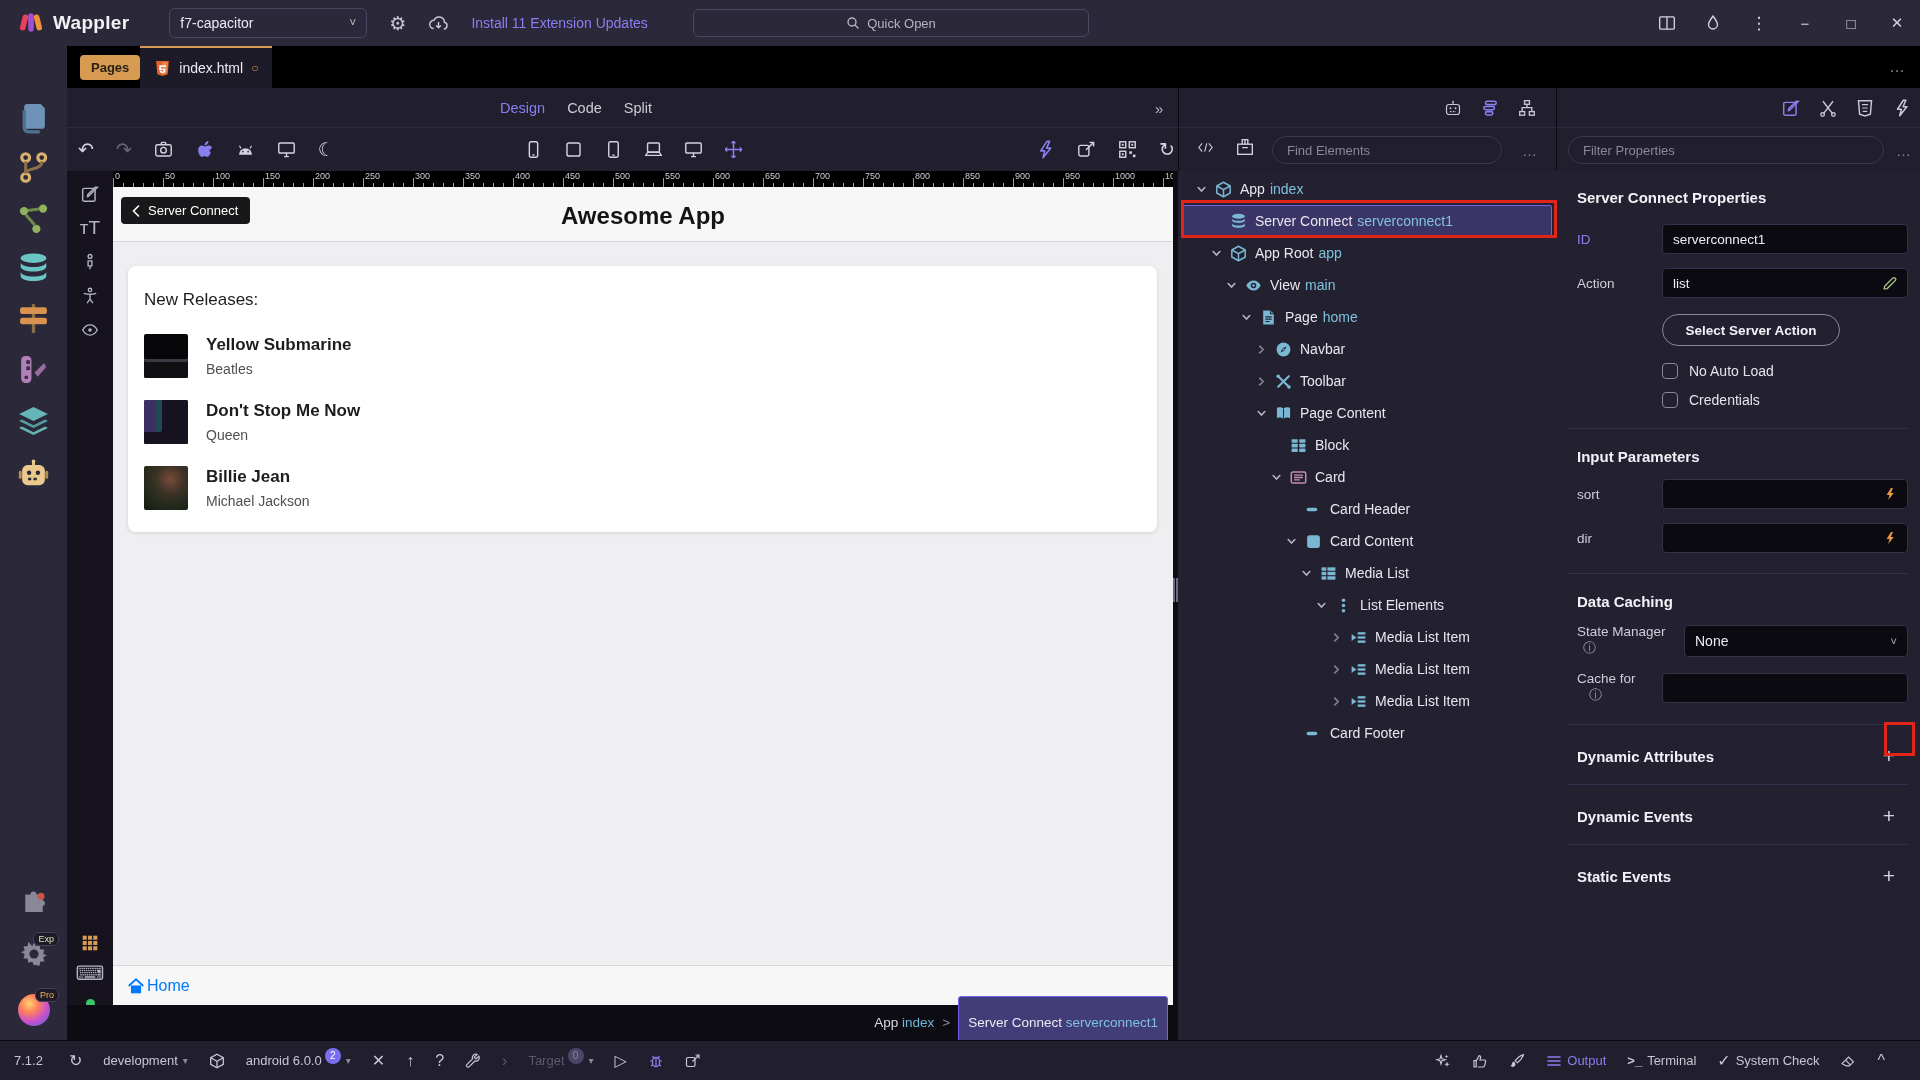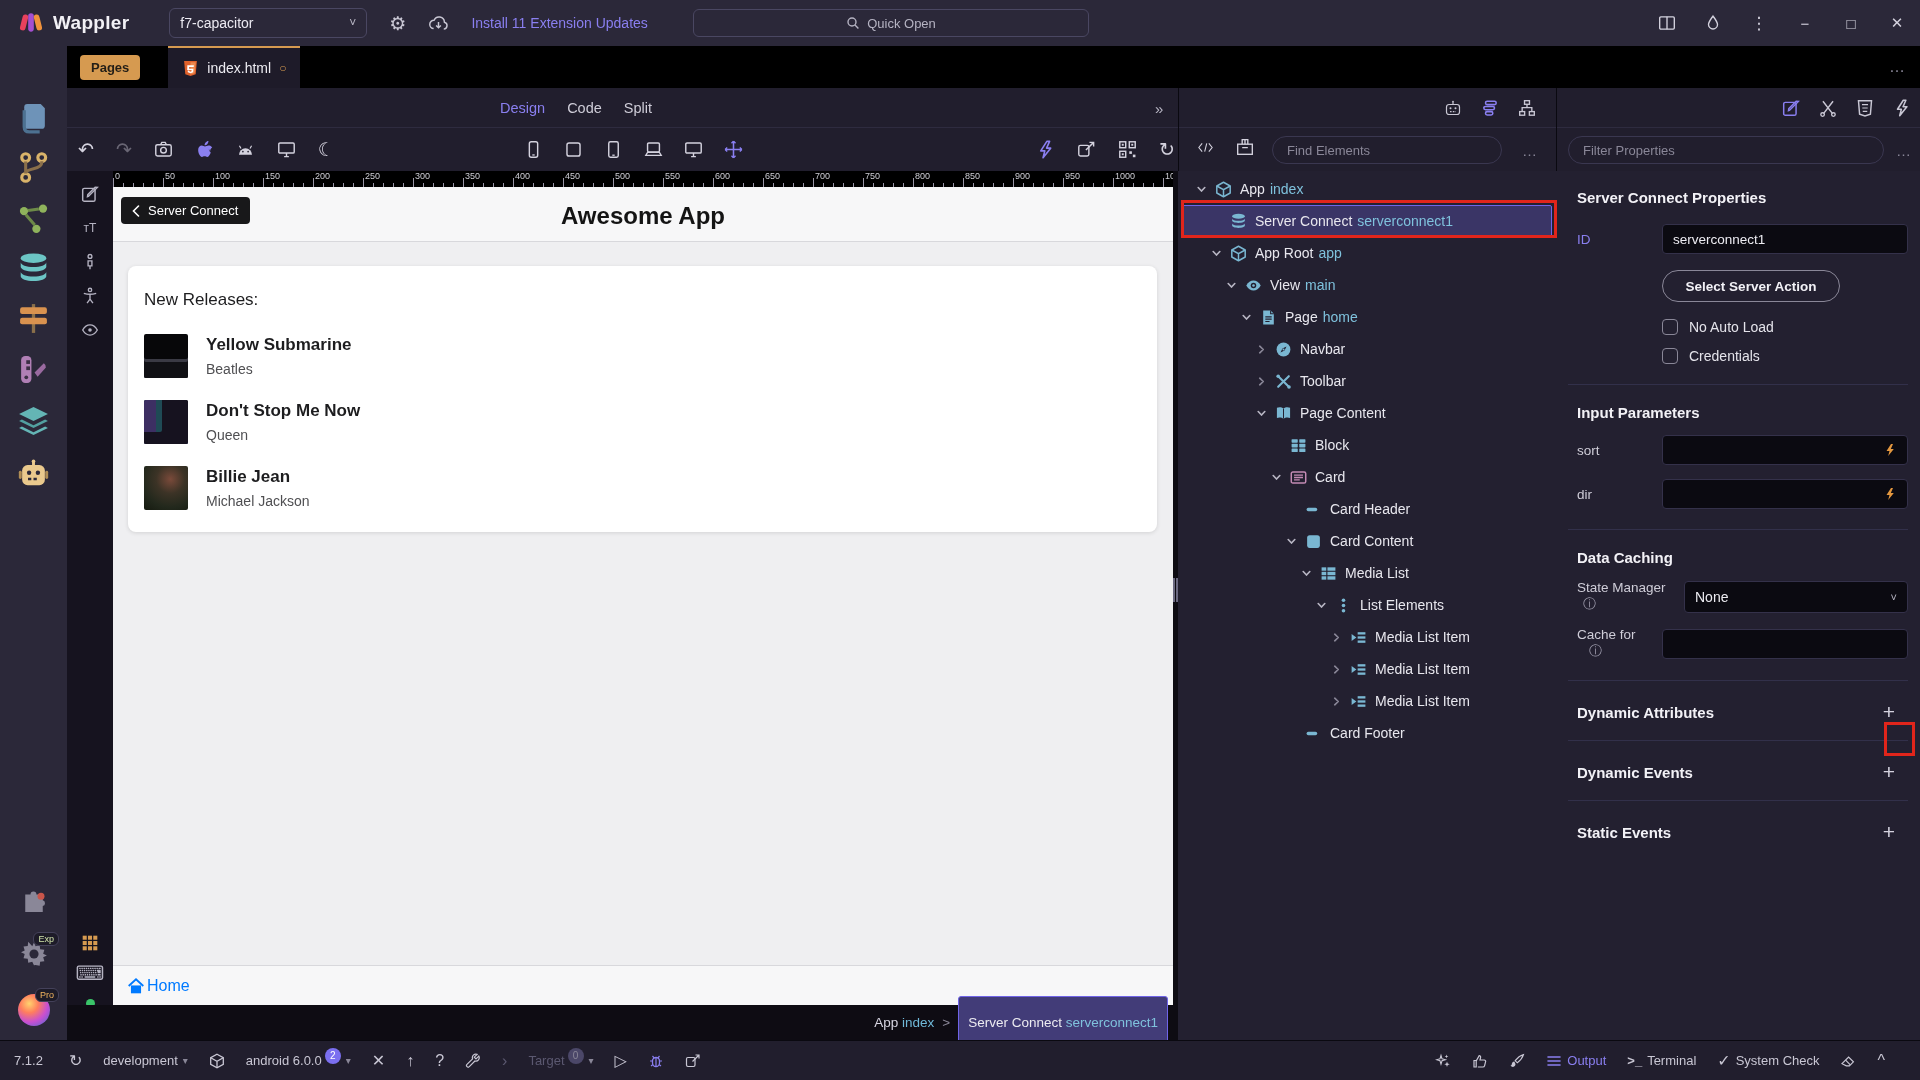--- a/index.html
+++ b/index.html
@@ -25,21 +25,21 @@
   
   .sidebar { left:0; top:46px; width:67px; height:994px; background:#2b2839; }
   .side-item { position:absolute; left:0; width:67px; height:48px; display:flex; align-items:center; justify-content:center; font-size:33px; cursor:pointer; }
   .side-badge { position:absolute; right:8px; top:2px; background:#1d1b28; color:#cfe3a8; font-size:9px; padding:1px 4px; border-radius:6px; border:1px solid #44415a; }
   .side-badge.pro { color:#f0b35e; }
   .sphere { width:32px; height:32px; border-radius:50%; background:radial-gradient(circle at 35% 30%, #ffd36e 0%, #ff7e5d 30%, #c94fd0 60%, #3b6fd4 100%); }
 
   
   .tabstrip { left:67px; top:46px; width:1853px; height:42px; background:#000; display:flex; align-items:center; }
   .pages-pill { margin-left:13px; background:#d69a50; color:#241f17; font-weight:bold; font-size:13px; padding:5px 11px; border-radius:4px; cursor:pointer; }
-  .file-tab { margin-left:28px; height:42px; background:#1e1b29; border-top:2px solid #d69a50; display:flex; align-items:center; gap:8px; padding:0 14px; cursor:pointer; }
+  .file-tab { margin-left:0; height:42px; background:#1e1b29; border-top:2px solid #d69a50; display:flex; align-items:center; gap:8px; padding:0 14px; cursor:pointer; }
   .file-tab .fname { color:#ecebf1; font-size:14px; }
   .dot-unsaved { color:#d69a50; font-size:12px; font-weight:bold; }
   .tab-more { position:absolute; right:14px; color:#8a8798; font-size:16px; letter-spacing:1px; cursor:pointer; }
 
   
   .hdr-row1 { left:67px; top:88px; width:1853px; height:40px; background:#211e2d; border-bottom:1px solid #2e2b3f; }
   .hdr-row2 { left:67px; top:128px; width:1853px; height:43px; background:#211e2d; }
   .vsep { position:absolute; top:88px; width:1px; height:83px; background:#0a0910; }
   .view-modes { position:absolute; left:500px; top:88px; width:260px; height:40px; display:flex; align-items:center; gap:22px; font-size:14.5px; }
   .vm { color:#cfcdd8; cursor:pointer; }
@@ -509,21 +509,21 @@
 
   <div class="abs canvas-left-col">
     <span class="clc-icon purple" style="top:6px">
       <span class="ic">
           <svg viewBox="0 0 16 16">
             <rect x="1.5" y="3" width="11" height="11.5" rx="1.5" fill="none" stroke="currentColor" stroke-width="1.3"></rect>
             <path d="M6.5 10.2 14.6 2.1l-2-.1L6 8.6l-.3 1.9Z" fill="none" stroke="currentColor" stroke-width="1.2"></path>
           </svg>
         </span>
     </span>
-    <span class="clc-icon" style="top:40px; font-size:12px">тT</span>
+    <span class="clc-icon" style="top:40px; font-size:19px">тT</span>
     <span class="clc-icon" style="top:74px">
       <span class="ic">
           <svg viewBox="0 0 16 16">
             <circle cx="8" cy="3" r="1.7" fill="none" stroke="currentColor" stroke-width="1.2"></circle>
             <path d="M6.3 7h3.4v4.5H6.3Z M8 11.5v3" fill="none" stroke="currentColor" stroke-width="1.2"></path>
           </svg>
         </span>
     </span>
     <span class="clc-icon" style="top:108px">
       <span class="ic">
@@ -1038,20 +1038,31 @@
   <div class="abs props-panel">
     <div class="p-heading">Server Connect Properties</div>
 
     <div class="p-row" style="margin-top:18px">
       <span class="p-label accent">ID</span>
       <div class="p-input">
           <span>serverconnect1</span>
         </div>
     </div>
 
+    <div class="p-row">
+      <span class="p-label">Action</span>
+      <div class="p-input">
+        <span>list</span>
+        <span class="edit-pen ic">
+          <svg viewBox="0 0 14 14">
+              <path d="m2 12 .6-2.6L10 2a1.6 1.6 0 0 1 2.3 2.3L4.9 11.7Z" fill="none" stroke="currentColor" stroke-width="1.2"></path>
+            </svg>
+        </span>
+      </div>
+    </div>
 
     <button class="sel-action-btn">Select Server Action</button>
 
     <div class="chk-row">
       <span class="chk-box"></span>
       <span class="chk-lab">No Auto Load</span>
     </div>
     <div class="chk-row">
       <span class="chk-box"></span>
       <span class="chk-lab">Credentials</span>

